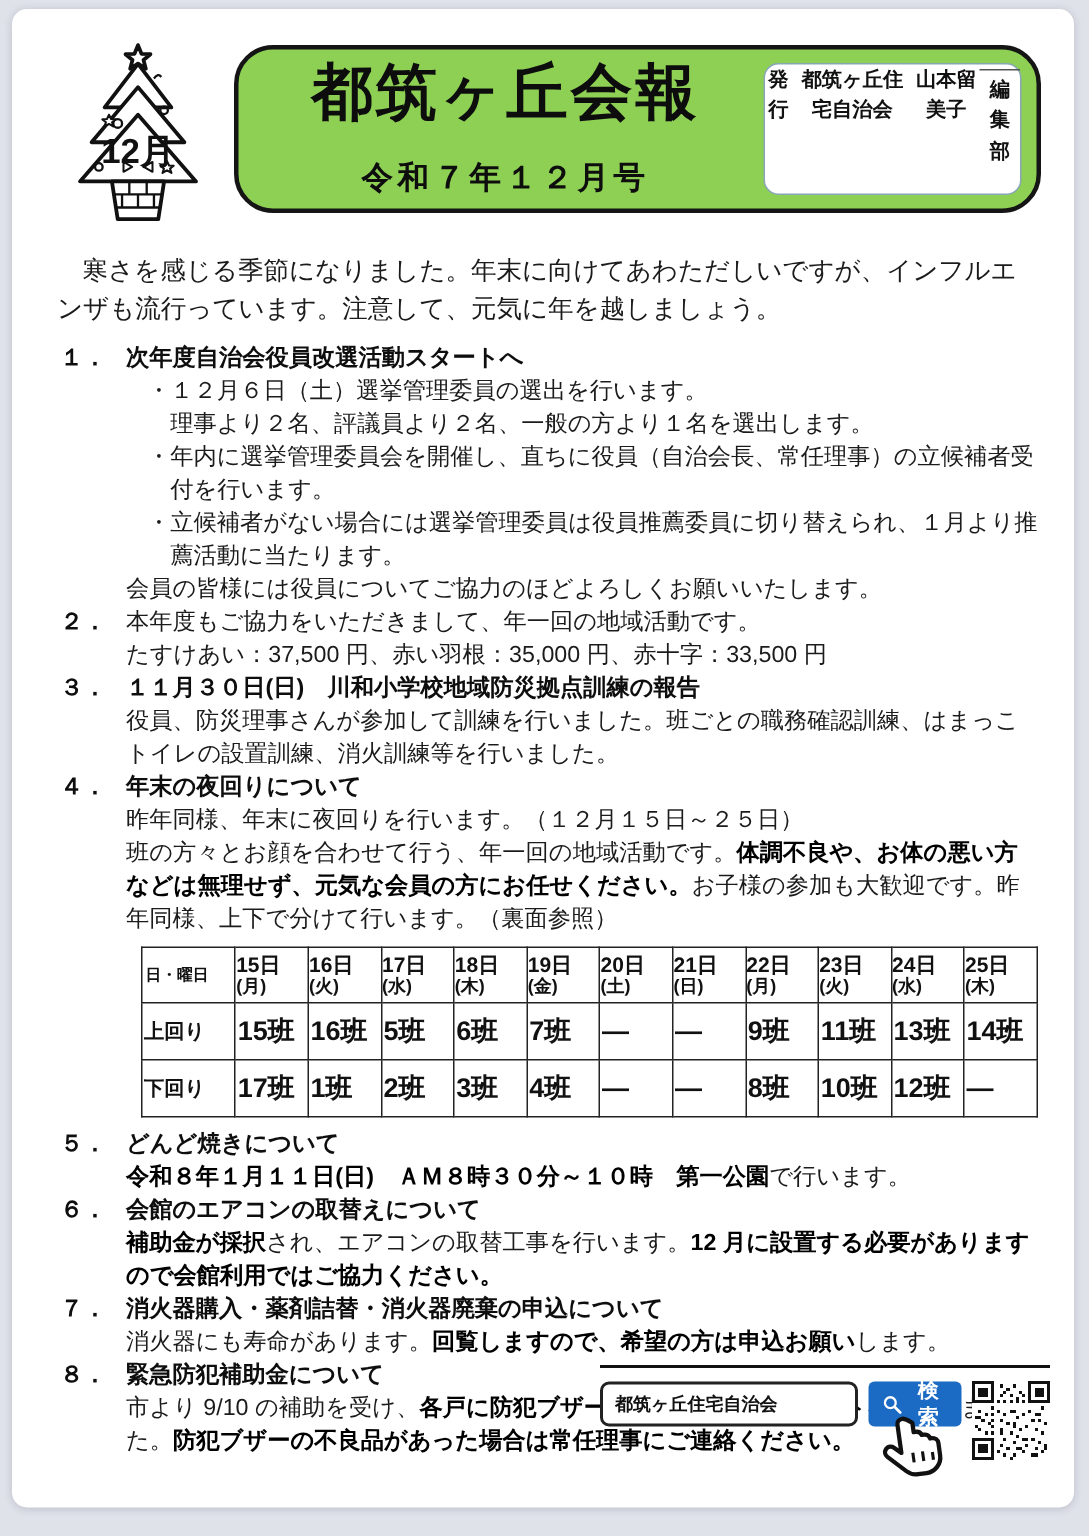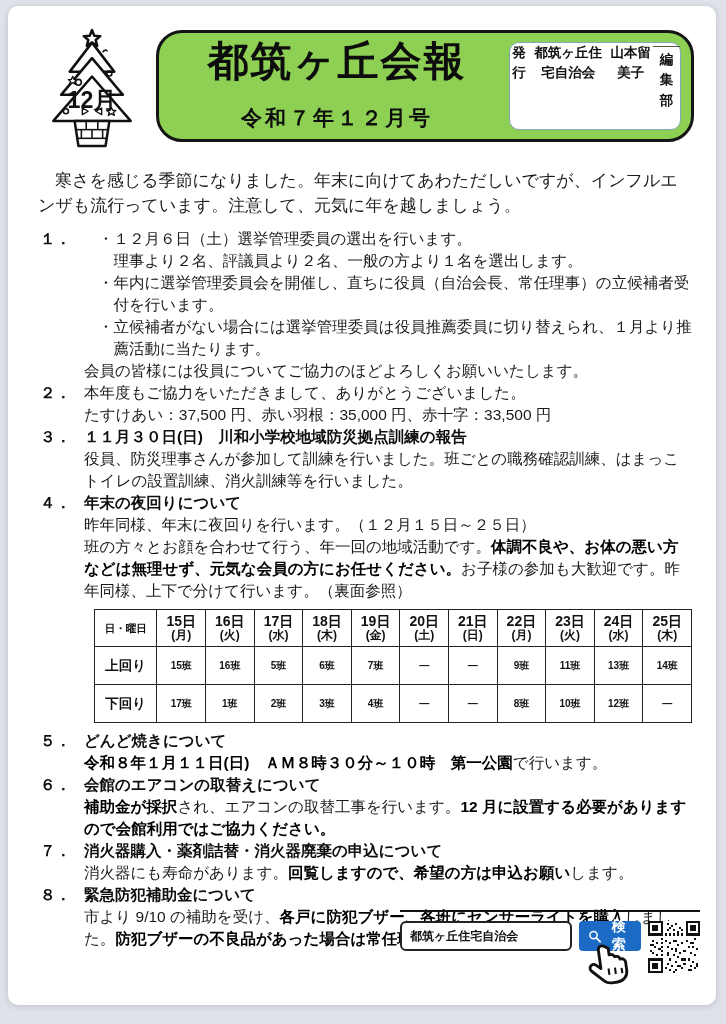--- a/index.html
+++ b/index.html
@@ -44,27 +44,27 @@
   .sec{display:flex;}
   .sec .num{flex:none;width:44px;font-weight:800;color:#0e0e0e;}
   .sec .sbody{flex:1;}
   .sec-title{font-weight:800;color:#0e0e0e;}
   .bullets{padding-left:14px;}
   .hang{padding-left:15.5px;text-indent:-15.5px;}
   b{color:#000;}
   
   table.patrol{
     border-collapse:collapse;margin:7px 0 7px 10px;
-    font-weight:700;text-align:center;color:#111;border-radius:17px;
+    font-weight:700;text-align:left;color:#111;border-radius:17px;
   }
   table.patrol th,table.patrol td{border:1.4px solid #222;}
   table.patrol .corner{width:58px;font-size:10.5px;padding:0 2px;}
   table.patrol th.day{width:48px;font-size:14px;line-height:1.15;padding:3px 0;}
   table.patrol th.day .dow{font-size:12px;}
-  table.patrol td{height:35px;font-size:10px;}
+  table.patrol td{height:35px;font-size:18px;}
   table.patrol td.rowlab{font-size:13.5px;}
   
   .foot{position:absolute;right:16px;bottom:30px;width:300px;}
   .foot-rule{height:2px;background:#111;margin-bottom:9px;}
   .foot-row{display:flex;align-items:flex-start;justify-content:flex-end;gap:7px;position:relative;}
   .search-input{
     width:152px;height:26px;border:2px solid #222;border-radius:6px;
     font-family:inherit;font-size:12px;font-weight:700;color:#111;
     padding:0 8px;box-sizing:content-box;
   }
@@ -125,33 +125,34 @@
     </div>
   </div>
 
   <p class="intro">寒さを感じる季節になりました。年末に向けてあわただしいですが、インフルエンザも流行っています。注意して、元気に年を越しましょう。</p>
 
   <div class="secs">
 
     <div class="sec">
       <span class="num">１．</span>
       <div class="sbody">
+        <div class="sec-title">次年度自治会役員改選活動スタートへ</div>
         <div class="bullets">
           <div class="hang"><span>・１２月６日（土）選挙管理委員の選出を行います。</span><br><span>理事より２名、評議員より２名、一般の方より１名を選出します。</span></div>
           <div class="hang">・年内に選挙管理委員会を開催し、直ちに役員（自治会長、常任理事）の立候補者受付を行います。</div>
           <div class="hang">・立候補者がない場合には選挙管理委員は役員推薦委員に切り替えられ、１月より推薦活動に当たります。</div>
         </div>
         <div>会員の皆様には役員についてご協力のほどよろしくお願いいたします。</div>
       </div>
     </div>
 
     <div class="sec">
       <span class="num">２．</span>
       <div class="sbody">
-        <div>本年度もご協力をいただきまして、ありがとうございました。</div>
+        <div>本年度もご協力をいただきまして、年一回の地域活動です。</div>
         <div>たすけあい：37,500 円、赤い羽根：35,000 円、赤十字：33,500 円</div>
       </div>
     </div>
 
     <div class="sec">
       <span class="num">３．</span>
       <div class="sbody">
         <div class="sec-title">１１月３０日(日)　川和小学校地域防災拠点訓練の報告</div>
         <div>役員、防災理事さんが参加して訓練を行いました。班ごとの職務確認訓練、はまっこトイレの設置訓練、消火訓練等を行いました。</div>
       </div>

